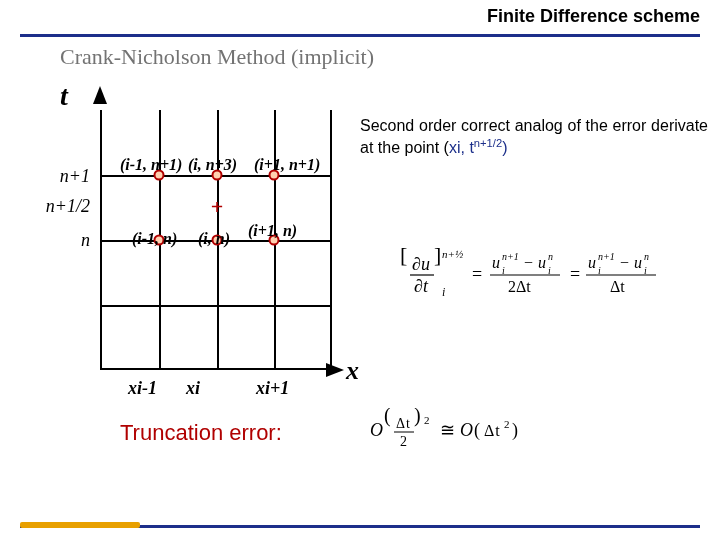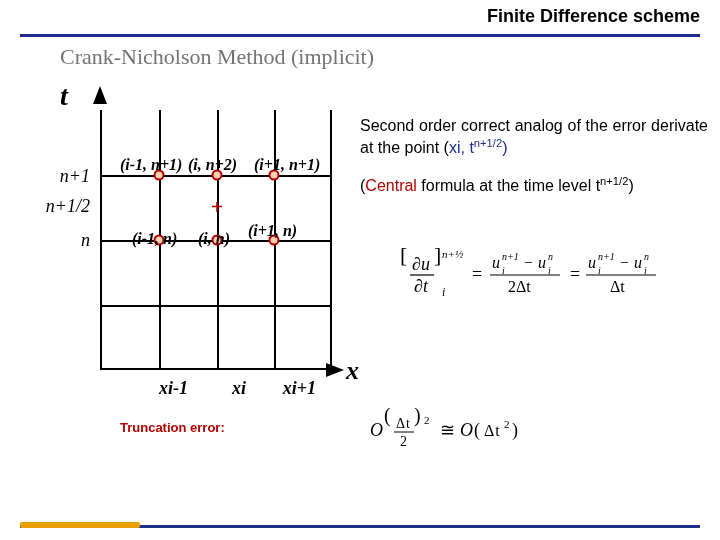--- a/index.html
+++ b/index.html
@@ -86,21 +86,21 @@
   }
   .ylabel {
     position: absolute;
     text-align: right;
     width: 70px;
     font-style: italic;
     font-size: 18px;
   }
   .xlabel {
     position: absolute;
-    text-align: right;
+    text-align: left;
     width: 60px;
     font-style: italic;
     font-size: 18px;
     font-weight: bold;
     top: 298px;
   }
   .node-label {
     position: absolute;
     font-style: italic;
     font-weight: bold;
@@ -140,22 +140,22 @@
     left: 400px;
     top: 240px;
     font-size: 18px;
     font-family: "Times New Roman", serif;
   }
   .trunc {
     position: absolute;
     left: 120px;
     top: 420px;
     font-family: Arial, Helvetica, sans-serif;
-    font-weight: bold;
-    font-size: 13px;
+    font-weight: normal;
+    font-size: 22px;
     color: #b00000;
   }
   .trunc-eq {
     position: absolute;
     left: 370px;
     top: 408px;
     font-family: "Times New Roman", serif;
     font-size: 18px;
     letter-spacing: 1px;
   }
@@ -201,21 +201,21 @@
 
     <div class="node" style="left:57px; top:65px"></div>
     <div class="node" style="left:115px; top:65px"></div>
     <div class="node" style="left:172px; top:65px"></div>
     <div class="node" style="left:57px; top:130px"></div>
     <div class="node" style="left:115px; top:130px"></div>
     <div class="node" style="left:172px; top:130px"></div>
     <div class="plus" style="left:115px; top:97px">+</div>
 
     <div class="node-label" style="left:18px; top:46px">(i-1, n+1)</div>
-    <div class="node-label" style="left:86px; top:46px">(i, n+2)</div>
+    <div class="node-label" style="left:86px; top:46px">(i, n+3)</div>
     <div class="node-label" style="left:152px; top:46px">(i+1, n+1)</div>
     <div class="node-label" style="left:30px; top:120px">(i-1, n)</div>
     <div class="node-label" style="left:96px; top:120px">(i, n)</div>
     <div class="node-label" style="left:146px; top:112px">(i+1, n)</div>
   </div>
 
   <div class="ylabel" style="left:0; top:86px">n+1</div>
   <div class="ylabel" style="left:0; top:116px">n+1/2</div>
   <div class="ylabel" style="left:0; top:150px">n</div>
 
@@ -223,23 +223,20 @@
   <div class="xlabel" style="left:166px">xi</div>
   <div class="xlabel" style="left:236px">xi+1</div>
 
   <div class="arrow-x"></div>
   <div class="axis-x">x</div>
 </div>
 
 <div class="explain">
   <p>
     <span>Second order correct analog of the error derivate at the point (</span><span class="hl-blue">xi</span><span class="hl-blue">, </span><span class="hl-blue">t</span><span class="hl-blue sup">n+1/2</span><span class="hl-blue">)</span>
-  </p>
-  <p>
-    <span>(</span><span class="hl-red">Central</span><span> formula at the time level </span><span>t</span><span class="sup">n+1/2</span><span>)</span>
   </p>
 </div>
 
 <div class="equation">
   <svg width="300" height="70" viewBox="0 0 300 70">
     <text x="0" y="22" font-size="22">[</text>
     <text x="12" y="30" font-size="18" font-style="italic">∂u</text>
     <line x1="10" x2="34" y1="35" y2="35" stroke="#000" stroke-width="1.2"></line>
     <text x="14" y="52" font-size="18" font-style="italic">∂t</text>
     <text x="34" y="22" font-size="22">]</text>

